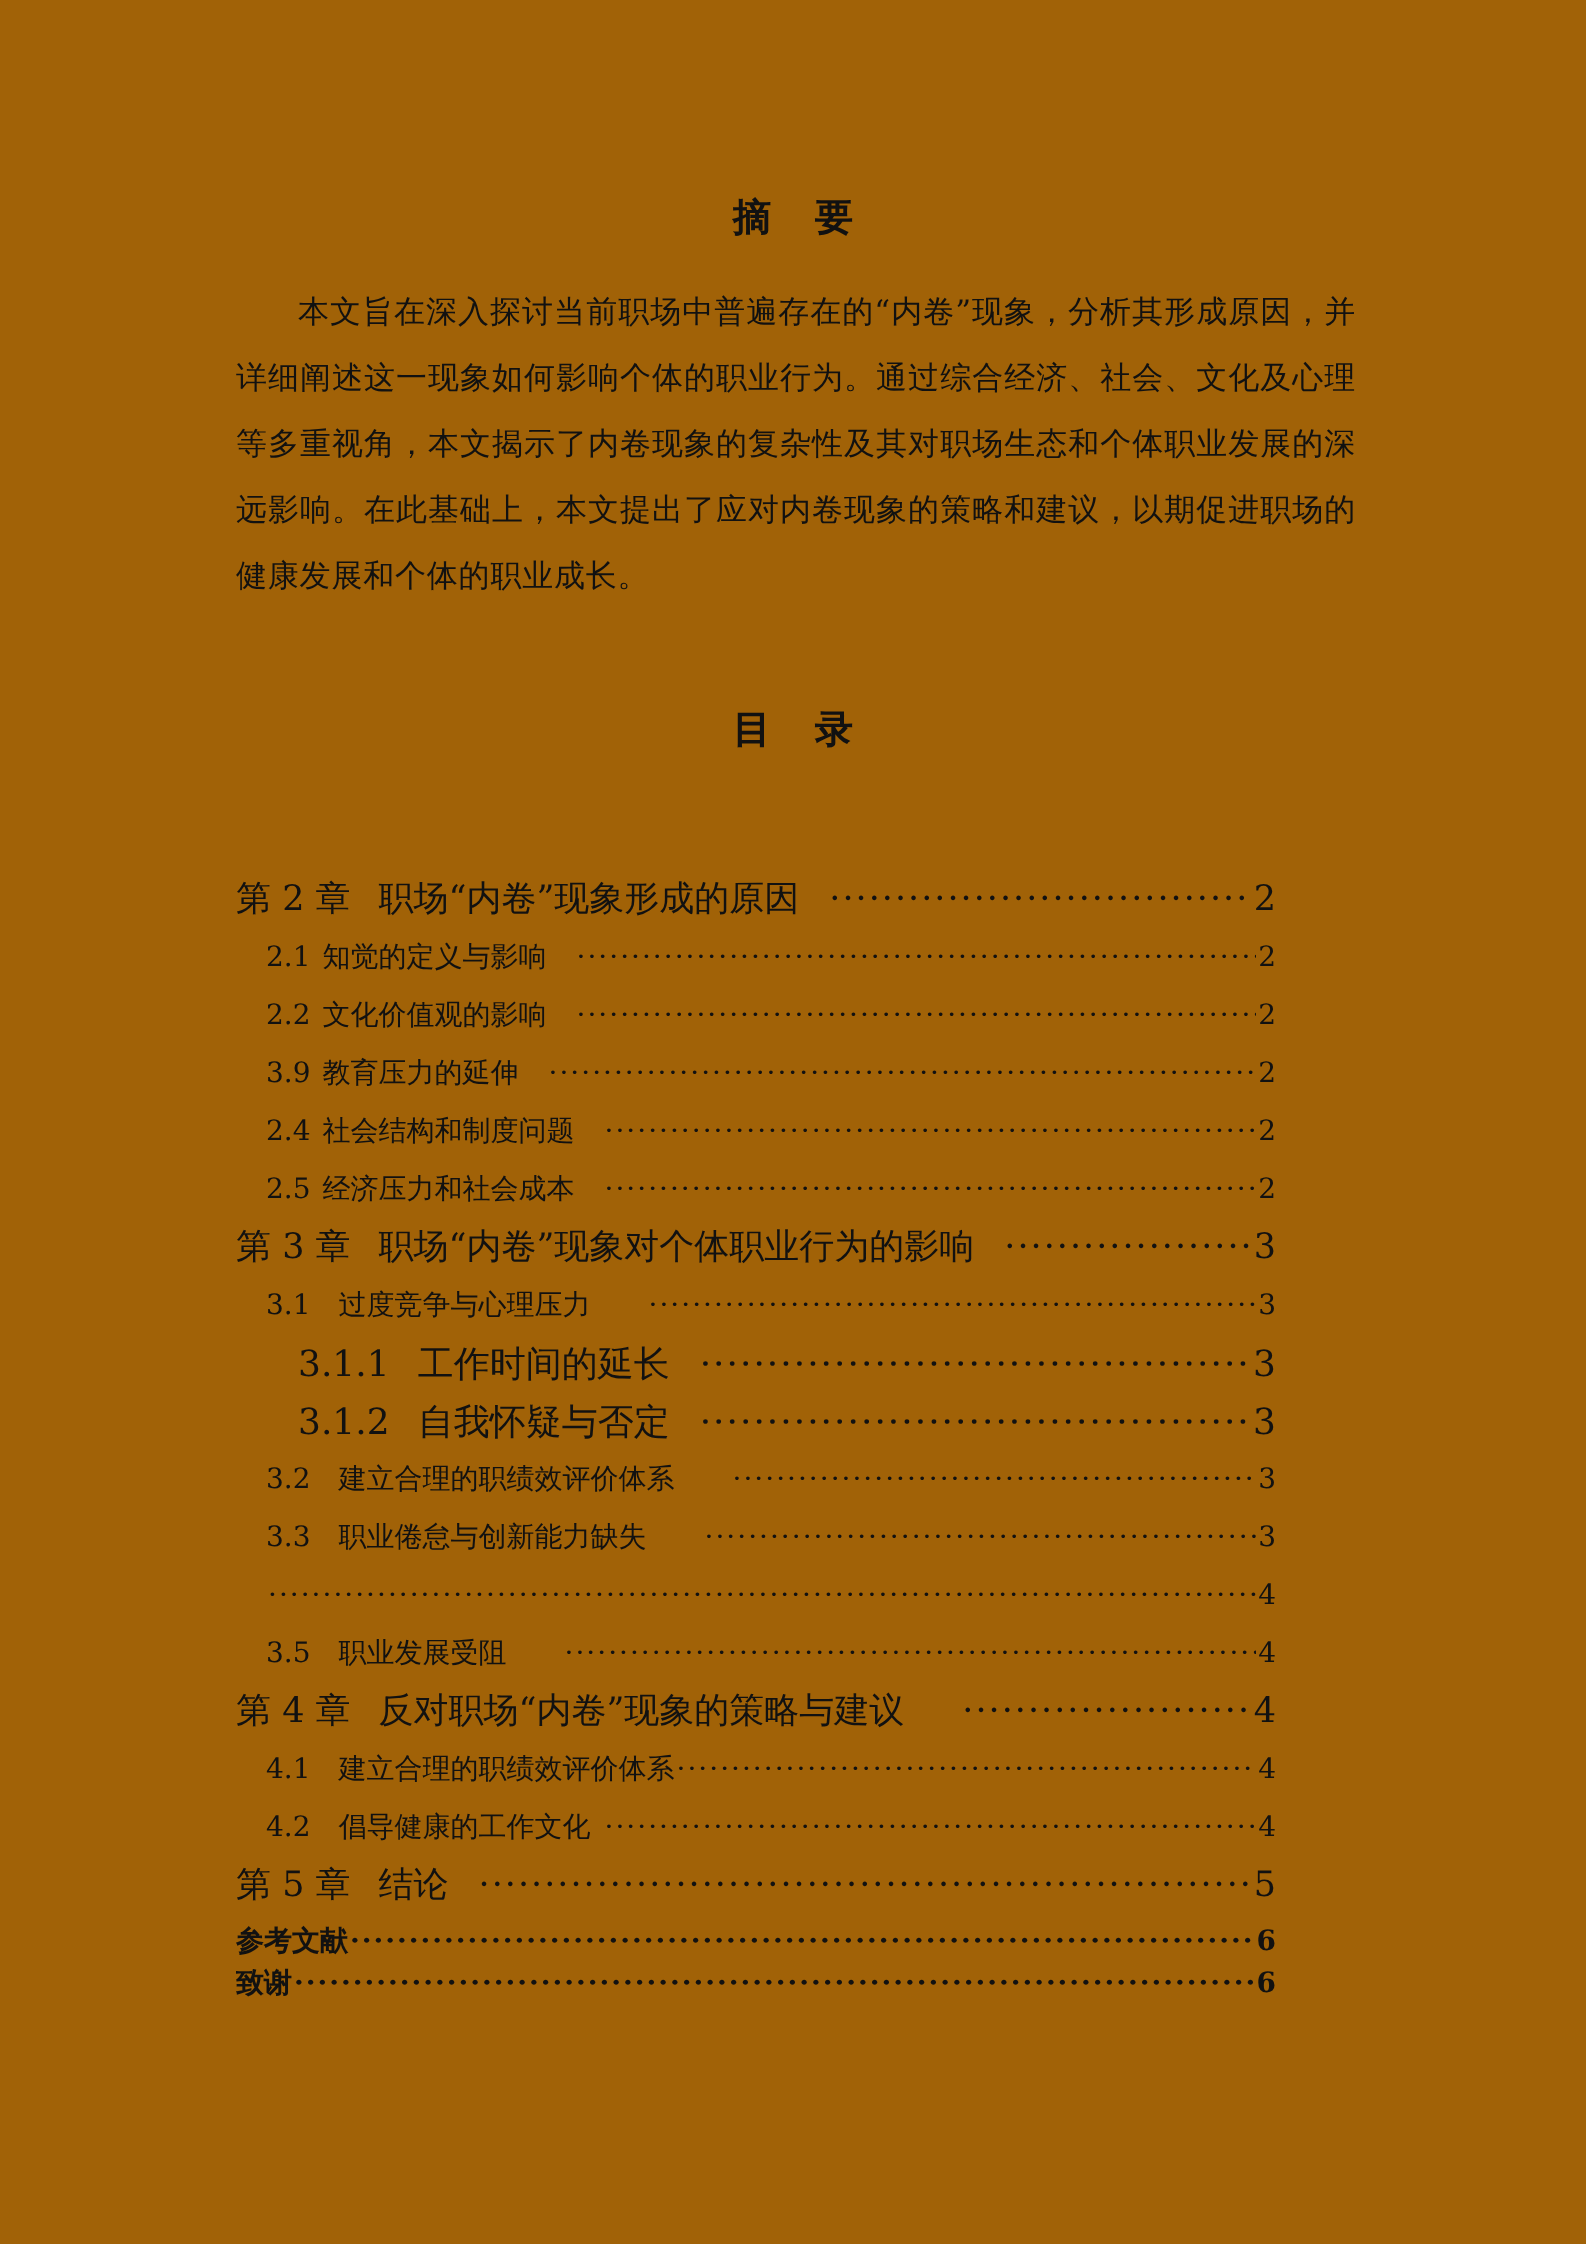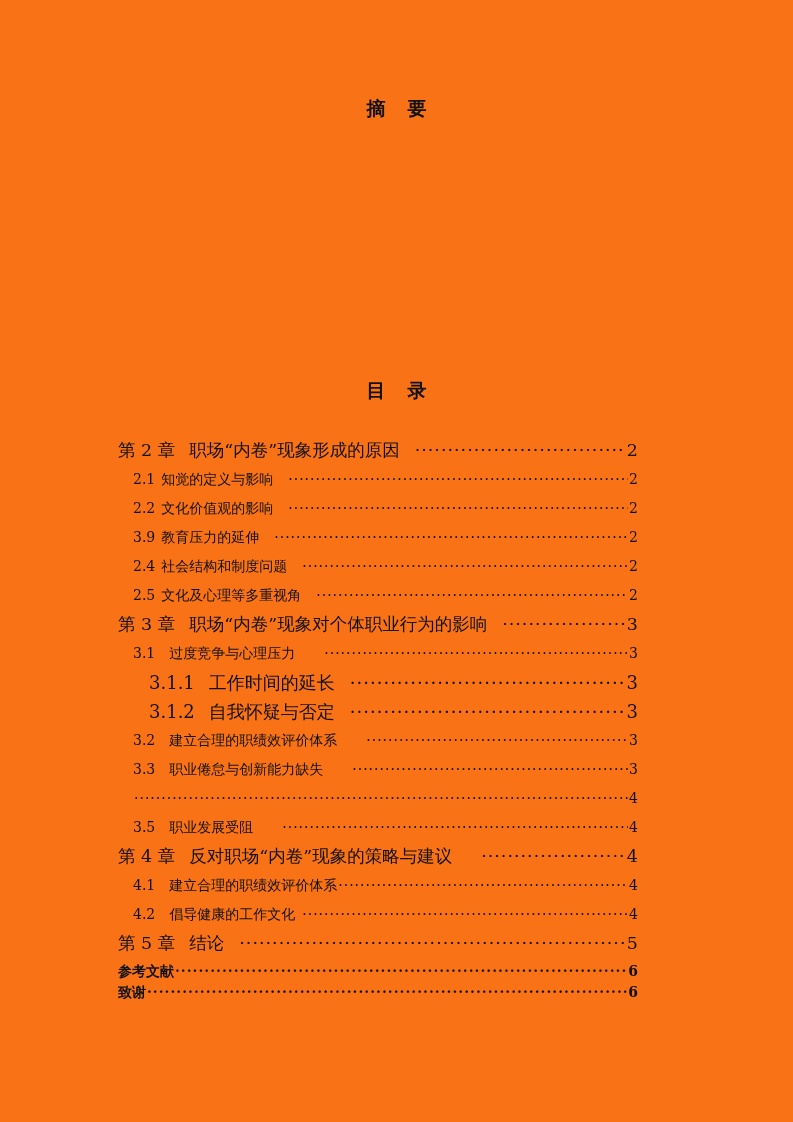--- a/index.html
+++ b/index.html
@@ -1,29 +1,29 @@
 <!DOCTYPE html>
 <html><head>
   <meta charset="utf-8">
   <style>
     html, body { margin: 0; padding: 0; background: #ffffff; }
     body {
       width: 793px; height: 1122px; position: relative; overflow: hidden;
       font-family: "DejaVu Serif", "Liberation Serif", serif;
       color: #111;
     }
-    .page { position: absolute; left: 0; top: 0; width: 793px; height: 1122px; background: #f97316; }
+    .page { position: absolute; left: 0; top: 0; width: 793px; height: 1122px; background: #a16207; }
     .heading {
       position: absolute; left: 0; width: 793px; text-align: center;
       font-family: "DejaVu Sans", "Liberation Sans", sans-serif;
       font-weight: bold; font-size: 19px; letter-spacing: 22px;
       padding-left: 22px; box-sizing: border-box;
     }
     .abstract-title { top: 96px; }
-    .toc-title { top: 378px; }
+    .toc-title { top: 352px; }
     .abstract {
       position: absolute; left: 118px; width: 560px; top: 140px;
       font-size: 15.5px; line-height: 33px; text-align: justify;
       text-indent: 31px; letter-spacing: 0.4px;
     }
     .toc { position: absolute; left: 118px; top: 436px; width: 520px; }
     .toc-row {
       display: flex; align-items: baseline; white-space: nowrap; overflow: hidden;
     }
     .toc-row .label { flex: 0 0 auto; }
@@ -40,20 +40,21 @@
     .lvl3 { font-size: 18px; height: 29px; line-height: 29px; padding-left: 31px; }
     .lvl0 { font-size: 14px; height: 21px; line-height: 21px; font-weight: bold; }
     .gap { display: inline-block; width: 14px; }
     .gap-s { display: inline-block; width: 6px; }
   </style>
 </head>
 <body>
 
 <div class="page">
   <div class="heading abstract-title">摘要</div>
+  <div class="abstract">本文旨在深入探讨当前职场中普遍存在的“内卷”现象，分析其形成原因，并详细阐述这一现象如何影响个体的职业行为。通过综合经济、社会、文化及心理等多重视角，本文揭示了内卷现象的复杂性及其对职场生态和个体职业发展的深远影响。在此基础上，本文提出了应对内卷现象的策略和建议，以期促进职场的健康发展和个体的职业成长。</div>
 
   <div class="heading toc-title">目录</div>
 
   <div class="toc">
     <div class="toc-row lvl1">
       <span class="label"><span>第 2 章</span><span class="gap"></span><span>职场“内卷”现象形成的原因</span><span class="gap"></span></span>
       <span class="dots"></span>
       <span class="page-num">2</span>
     </div>
     <div class="toc-row lvl2">
@@ -70,21 +71,21 @@
       <span class="label"><span>3.9</span><span class="gap-s"></span><span>教育压力的延伸</span><span class="gap"></span></span>
       <span class="dots"></span>
       <span class="page-num">2</span>
     </div>
     <div class="toc-row lvl2">
       <span class="label"><span>2.4</span><span class="gap-s"></span><span>社会结构和制度问题</span><span class="gap"></span></span>
       <span class="dots"></span>
       <span class="page-num">2</span>
     </div>
     <div class="toc-row lvl2">
-      <span class="label"><span>2.5</span><span class="gap-s"></span><span>文化及心理等多重视角</span><span class="gap"></span></span>
+      <span class="label"><span>2.5</span><span class="gap-s"></span><span>经济压力和社会成本</span><span class="gap"></span></span>
       <span class="dots"></span>
       <span class="page-num">2</span>
     </div>
     <div class="toc-row lvl1">
       <span class="label"><span>第 3 章</span><span class="gap"></span><span>职场“内卷”现象对个体职业行为的影响</span><span class="gap"></span></span>
       <span class="dots"></span>
       <span class="page-num">3</span>
     </div>
     <div class="toc-row lvl2">
       <span class="label"><span>3.1</span><span class="gap"></span><span>过度竞争与心理压力</span><span class="gap"></span><span class="gap"></span></span>

